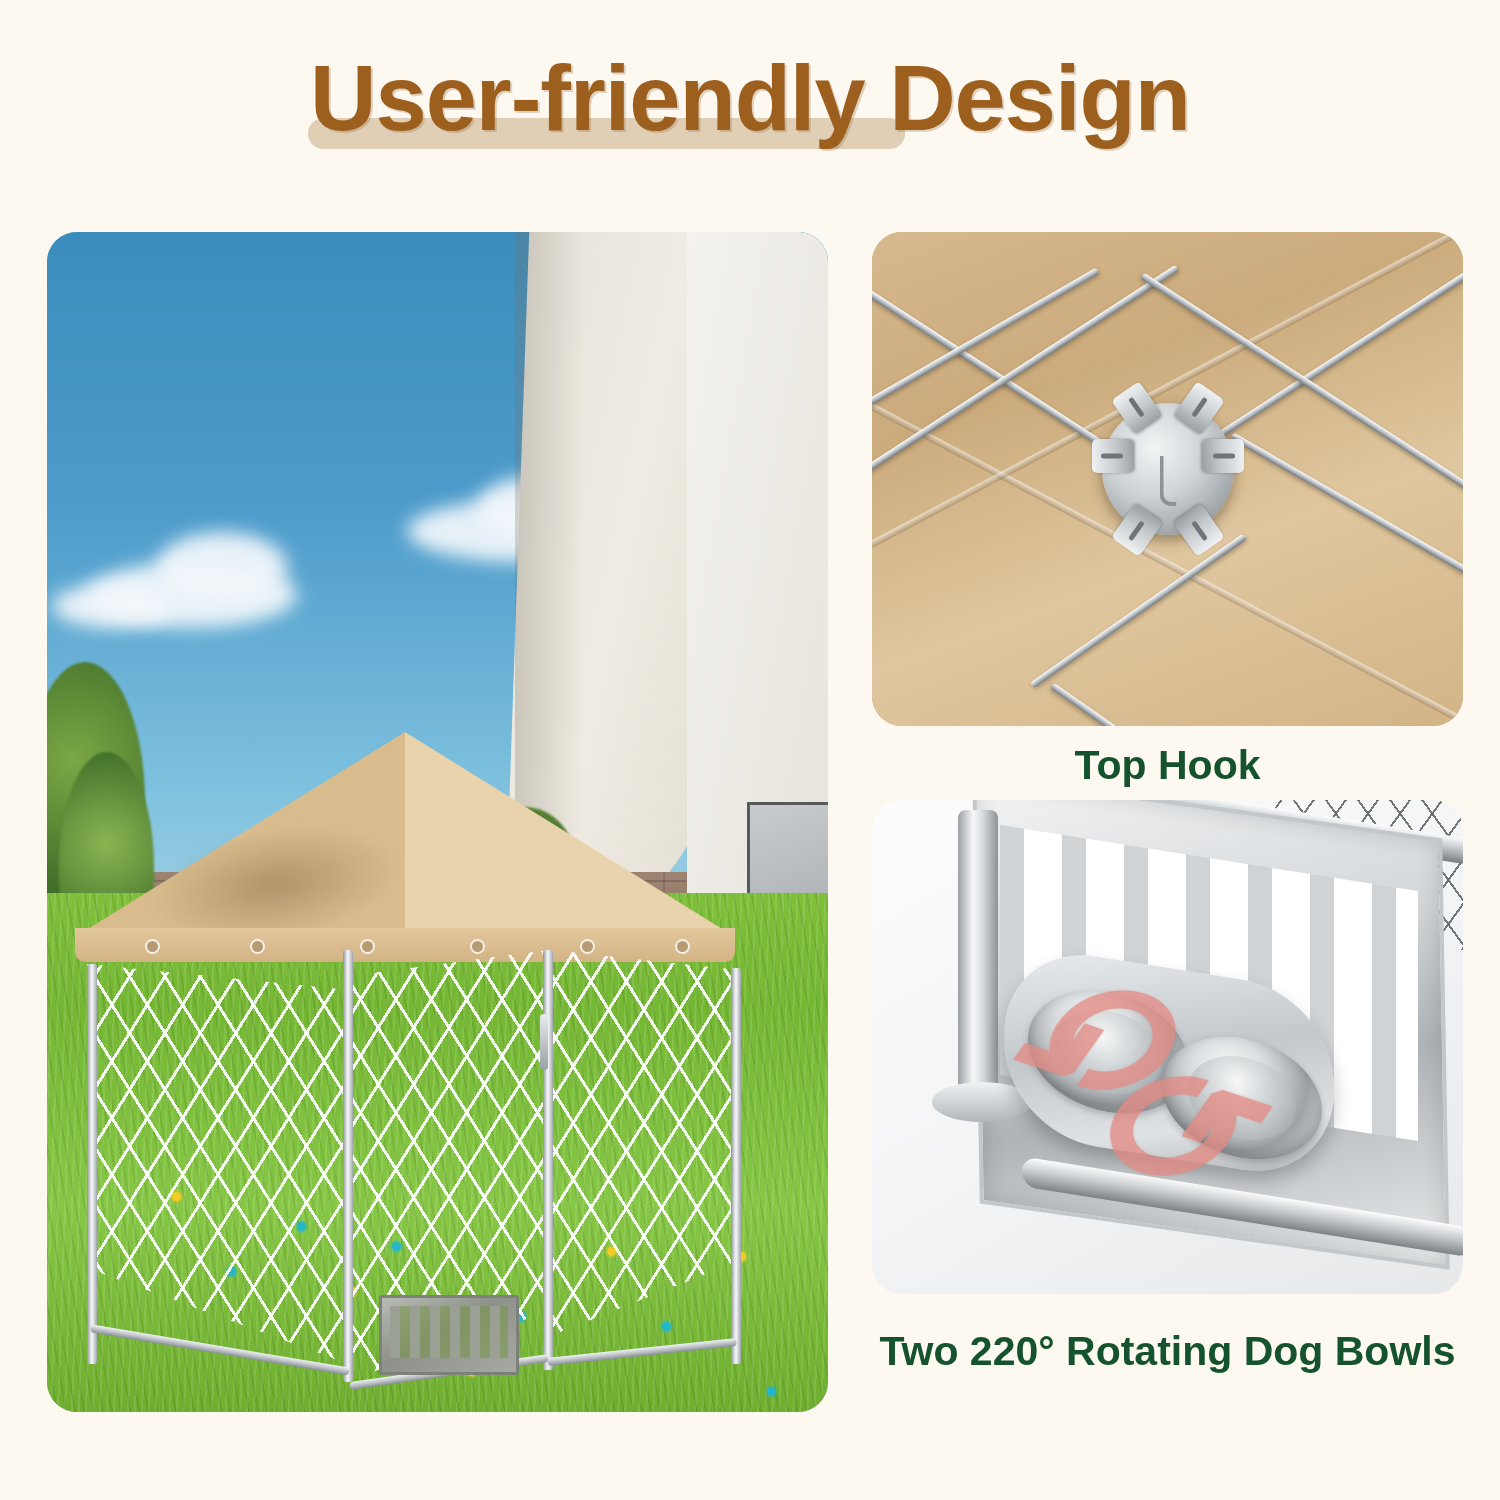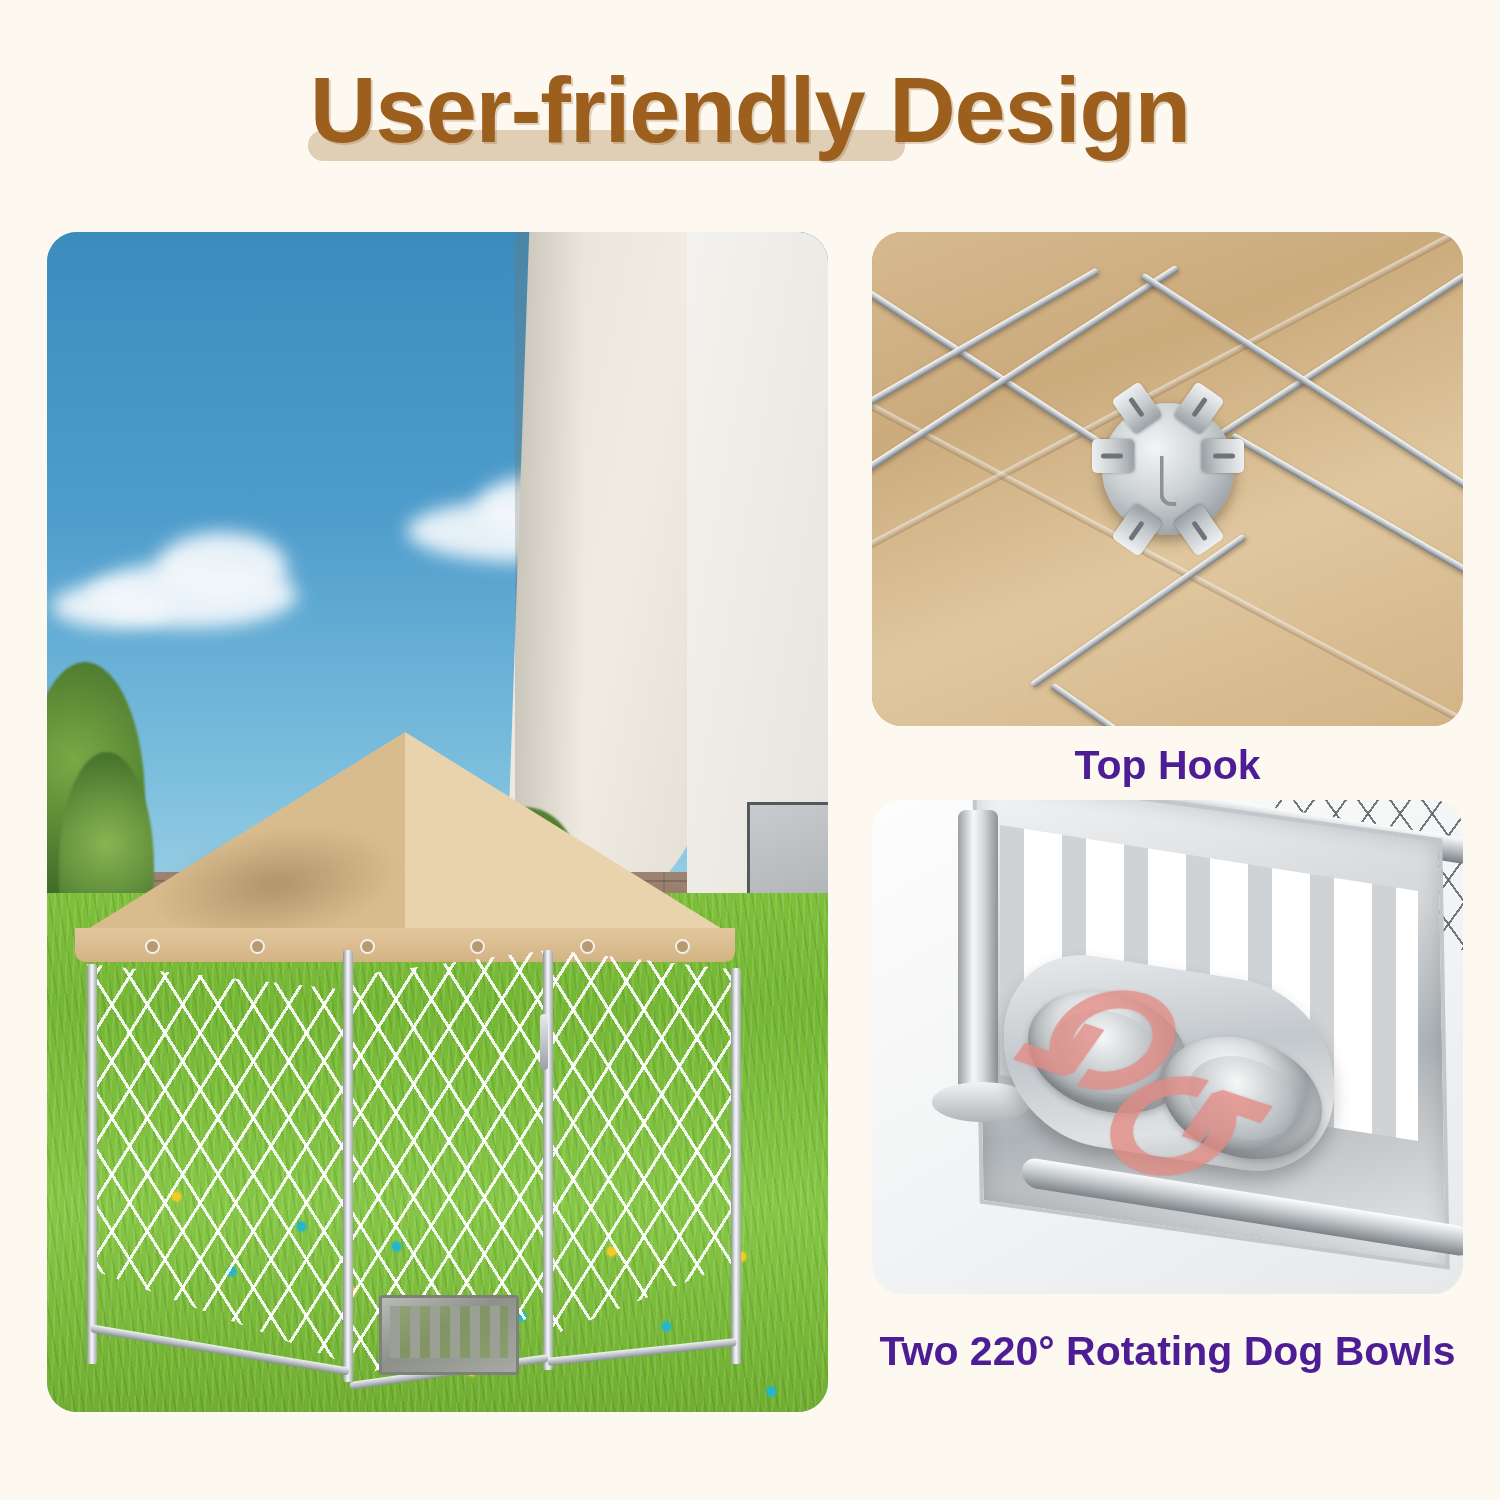--- a/index.html
+++ b/index.html
@@ -13,21 +13,21 @@
     background: #fdf9f1;
     font-family: "Liberation Sans", sans-serif;
     overflow: hidden;
     position: relative;
   }
 
   
   .header {
     position: absolute;
     left: 0;
-    top: 12px;
+    top: 0;
     width: 1356px;
     height: 200px;
   }
   .title-wrap {
     position: absolute;
     left: 0;
     top: 52px;
     width: 1500px;
     text-align: center;
   }
@@ -431,21 +431,21 @@
     background-image:
       repeating-linear-gradient(54deg,  rgba(90,96,100,.85) 0 2px, transparent 2px 26px),
       repeating-linear-gradient(-54deg, rgba(90,96,100,.85) 0 2px, transparent 2px 26px);
   }
 
   
   .caption {
     position: absolute;
     text-align: center;
     font-weight: bold;
-    color: #4c1d95;
+    color: #14532d;
     white-space: nowrap;
   }
   #cap-hook {
     left: 872px; top: 742px; width: 591px;
     font-size: 41px;
   }
   #cap-bowls {
     left: 860px; top: 1328px; width: 615px;
     font-size: 41px;
   }

